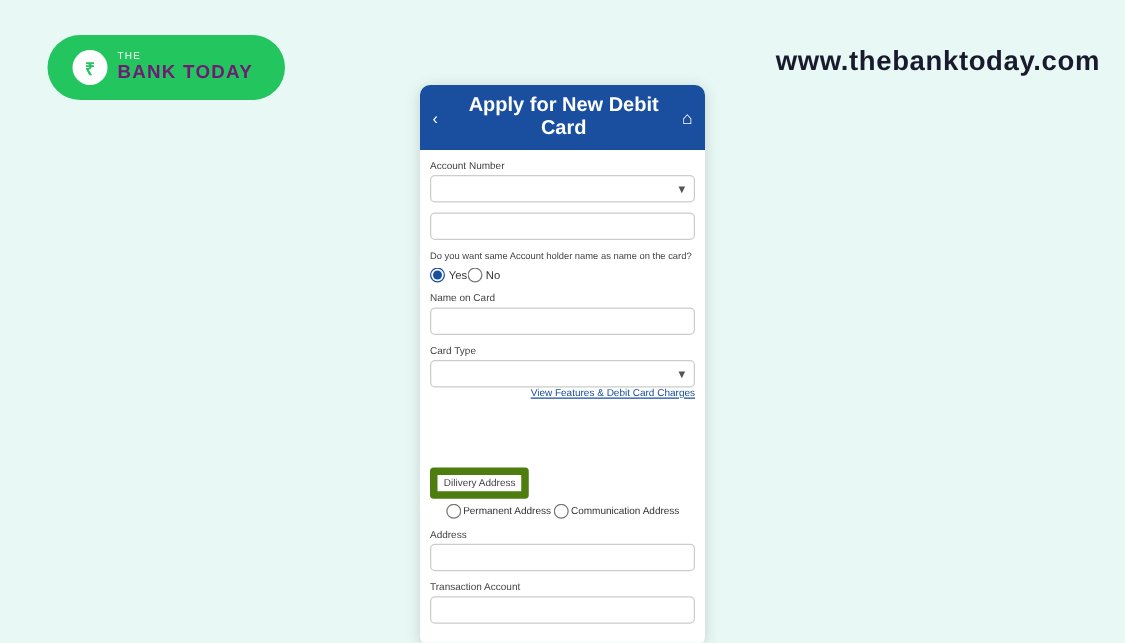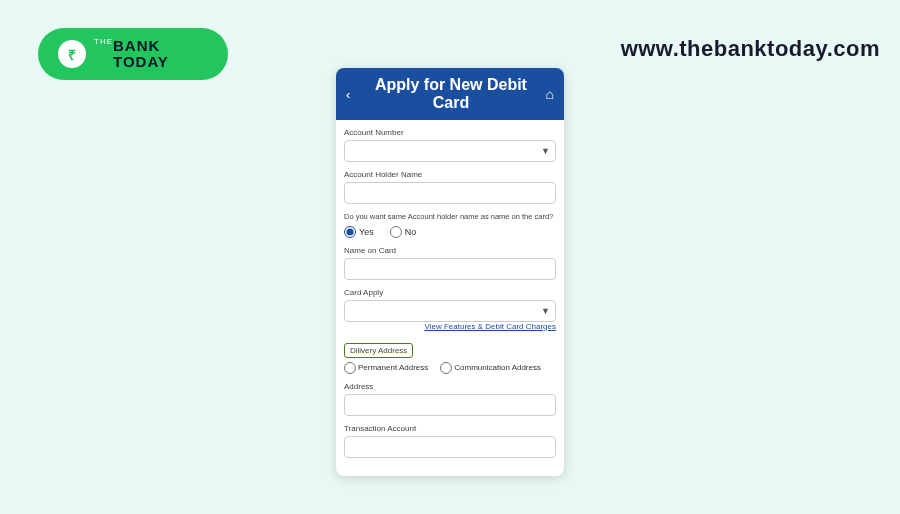--- a/index.html
+++ b/index.html
@@ -36,32 +36,32 @@
       display: flex;
       align-items: center;
       justify-content: center;
       font-weight: bold;
       color: #22c55e;
       font-size: 14px;
       flex-shrink: 0;
     }
     .logo-text {
       display: flex;
-      flex-direction: row;
+      flex-direction: column;
       line-height: 1.1;
     }
     .logo-text .the {
       font-size: 8px;
       color: white;
       text-transform: uppercase;
       letter-spacing: 1px;
     }
     .logo-text .bank-today {
       font-size: 15px;
-      color: #0f172a;
+      color: #701a75;
       font-weight: bold;
       letter-spacing: 1px;
       text-transform: uppercase;
     }
 
     
     .website-url {
       position: absolute;
       top: 36px;
       right: 20px;
@@ -170,21 +170,21 @@
 
     
     .radio-question {
       font-size: 7.5px;
       color: #444;
       margin-bottom: 4px;
       line-height: 1.3;
     }
     .radio-group {
       display: flex;
-      gap: 16px;
+      gap: 0;
       align-items: flex-end;
     }
     .radio-option {
       display: flex;
       align-items: center;
       gap: 3px;
       cursor: pointer;
     }
     .radio-option input[type="radio"] {
       width: 12px;
@@ -205,30 +205,32 @@
       cursor: pointer;
       display: block;
       text-align: right;
       margin-top: 0;
     }
 
     
     .section-label {
       font-size: 8px;
       color: #444;
-      border: 1px solid #4d7c0f;
+      border: 6px solid #4d7c0f;
       border-radius: 3px;
       padding: 2px 5px;
       display: inline-block;
       margin-bottom: 4px;
+      margin-top: 47px;
     }
     .delivery-radios {
       display: flex;
       align-items: center;
-      gap: 12px;
+      gap: 2px;
+      justify-content: center;
     }
     .delivery-radios .radio-option {
       gap: 2px;
     }
     .delivery-radios .radio-label {
       font-size: 8px;
     }
   </style>
 </head>
 <body>
@@ -263,21 +265,20 @@
       <label class="form-label">Account Number</label>
       <div class="form-select-wrapper">
         <select class="form-select">
           <option value=""></option>
         </select>
         <span class="select-chevron">▼</span>
       </div>
     </div>
 
     <div class="form-group">
-      <label class="form-label">Account Holder Name</label>
       <input type="text" class="form-input" style="">
     </div>
 
     <div class="form-group">
       <div class="radio-question">Do you want same Account holder name as name on the card?</div>
       <div class="radio-group">
         <label class="radio-option">
           <input type="radio" name="same_name" value="yes" checked="" style="">
           <span class="radio-label">Yes</span>
         </label>
@@ -287,21 +288,21 @@
         </label>
       </div>
     </div>
 
     <div class="form-group">
       <label class="form-label">Name on Card</label>
       <input type="text" class="form-input" style="">
     </div>
 
     <div class="form-group">
-      <label class="form-label">Card Apply</label>
+      <label class="form-label">Card Type</label>
       <div class="form-select-wrapper">
         <select class="form-select">
           <option value=""></option>
         </select>
         <span class="select-chevron">▼</span>
       </div>
       <span class="link-text">View Features &amp; Debit Card Charges</span>
     </div>
 
     <div class="form-group">

